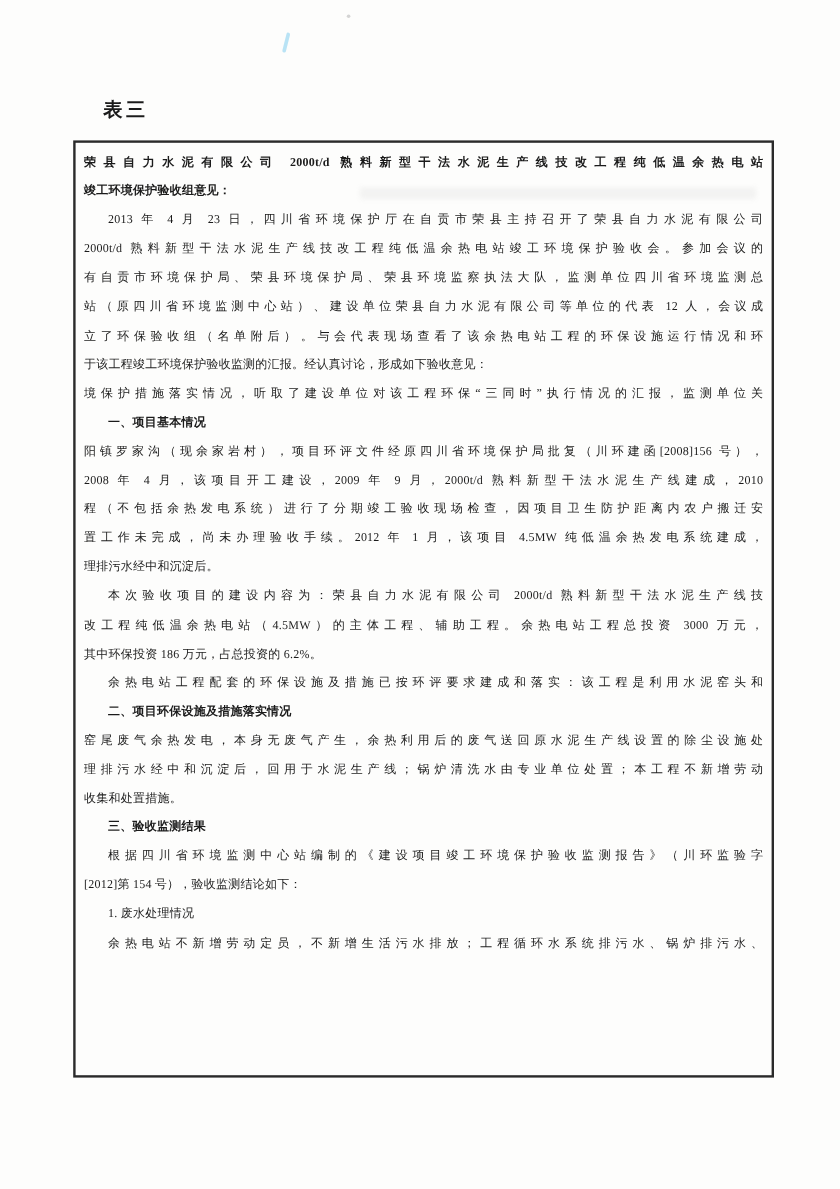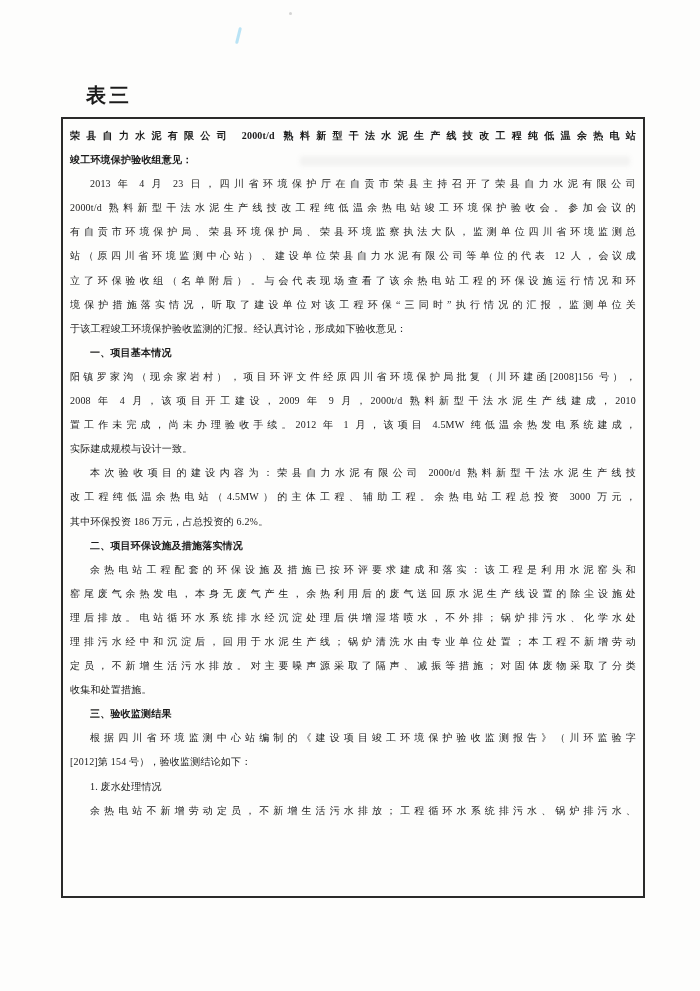--- a/index.html
+++ b/index.html
@@ -15,21 +15,21 @@
   }
   .page {
     position: relative;
     width: 700px;
     height: 991px;
   }
   .page-label {
     position: absolute;
     left: 86px;
     top: 82px;
-    font-size: 20px;
+    font-size: 16px;
     font-weight: bold;
     letter-spacing: 3px;
   }
   .doc-box {
     position: absolute;
     left: 61px;
     top: 117px;
     width: 584px;
     height: 781px;
     border: 2px solid #2a2a2a;
@@ -105,36 +105,35 @@
 
   <div class="doc-box">
     <div>
         <div class="line title">荣县自力水泥有限公司 2000t/d 熟料新型干法水泥生产线技改工程纯低温余热电站</div>
         <div class="line title end">竣工环境保护验收组意见：</div>
         <div class="line para indent">2013 年 4 月 23 日，四川省环境保护厅在自贡市荣县主持召开了荣县自力水泥有限公司</div>
         <div class="line para">2000t/d 熟料新型干法水泥生产线技改工程纯低温余热电站竣工环境保护验收会。参加会议的</div>
         <div class="line para">有自贡市环境保护局、荣县环境保护局、荣县环境监察执法大队，监测单位四川省环境监测总</div>
         <div class="line para">站（原四川省环境监测中心站）、建设单位荣县自力水泥有限公司等单位的代表 12 人，会议成</div>
         <div class="line para">立了环保验收组（名单附后）。与会代表现场查看了该余热电站工程的环保设施运行情况和环</div>
+        <div class="line para end">于该工程竣工环境保护验收监测的汇报。经认真讨论，形成如下验收意见：</div>
         <div class="line para">境保护措施落实情况，听取了建设单位对该工程环保“三同时”执行情况的汇报，监测单位关</div>
-        <div class="line para end">于该工程竣工环境保护验收监测的汇报。经认真讨论，形成如下验收意见：</div>
         <div class="line heading indent end">一、项目基本情况</div>
         <div class="line para">阳镇罗家沟（现余家岩村），项目环评文件经原四川省环境保护局批复（川环建函[2008]156 号），</div>
         <div class="line para">2008 年 4 月，该项目开工建设，2009 年 9 月，2000t/d 熟料新型干法水泥生产线建成，2010</div>
+        <div class="line para">程（不包括余热发电系统）进行了分期竣工验收现场检查，因项目卫生防护距离内农户搬迁安</div>
         <div class="line para">置工作未完成，尚未办理验收手续。2012 年 1 月，该项目 4.5MW 纯低温余热发电系统建成，</div>
-        <div class="line para end">实际建成规模与设计一致。</div>
+        <div class="line para end">理排污水经中和沉淀后。</div>
         <div class="line para indent">本次验收项目的建设内容为：荣县自力水泥有限公司 2000t/d 熟料新型干法水泥生产线技</div>
         <div class="line para">改工程纯低温余热电站（4.5MW）的主体工程、辅助工程。余热电站工程总投资 3000 万元，</div>
         <div class="line para end">其中环保投资 186 万元，占总投资的 6.2%。</div>
+        <div class="line para indent">余热电站工程配套的环保设施及措施已按环评要求建成和落实：该工程是利用水泥窑头和</div>
         <div class="line heading indent end">二、项目环保设施及措施落实情况</div>
-        <div class="line para indent">余热电站工程配套的环保设施及措施已按环评要求建成和落实：该工程是利用水泥窑头和</div>
         <div class="line para">窑尾废气余热发电，本身无废气产生，余热利用后的废气送回原水泥生产线设置的除尘设施处</div>
-        <div class="line para">理后排放。电站循环水系统排水经沉淀处理后供增湿塔喷水，不外排；锅炉排污水、化学水处</div>
         <div class="line para">理排污水经中和沉淀后，回用于水泥生产线；锅炉清洗水由专业单位处置；本工程不新增劳动</div>
-        <div class="line para">定员，不新增生活污水排放。对主要噪声源采取了隔声、减振等措施；对固体废物采取了分类</div>
         <div class="line para end">收集和处置措施。</div>
         <div class="line heading indent end">三、验收监测结果</div>
         <div class="line para indent">根据四川省环境监测中心站编制的《建设项目竣工环境保护验收监测报告》（川环监验字</div>
         <div class="line para end">[2012]第 154 号），验收监测结论如下：</div>
         <div class="line subheading indent end">1. 废水处理情况</div>
         <div class="line para indent">余热电站不新增劳动定员，不新增生活污水排放；工程循环水系统排污水、锅炉排污水、</div>
       </div>
   </div>
 
 </div>

